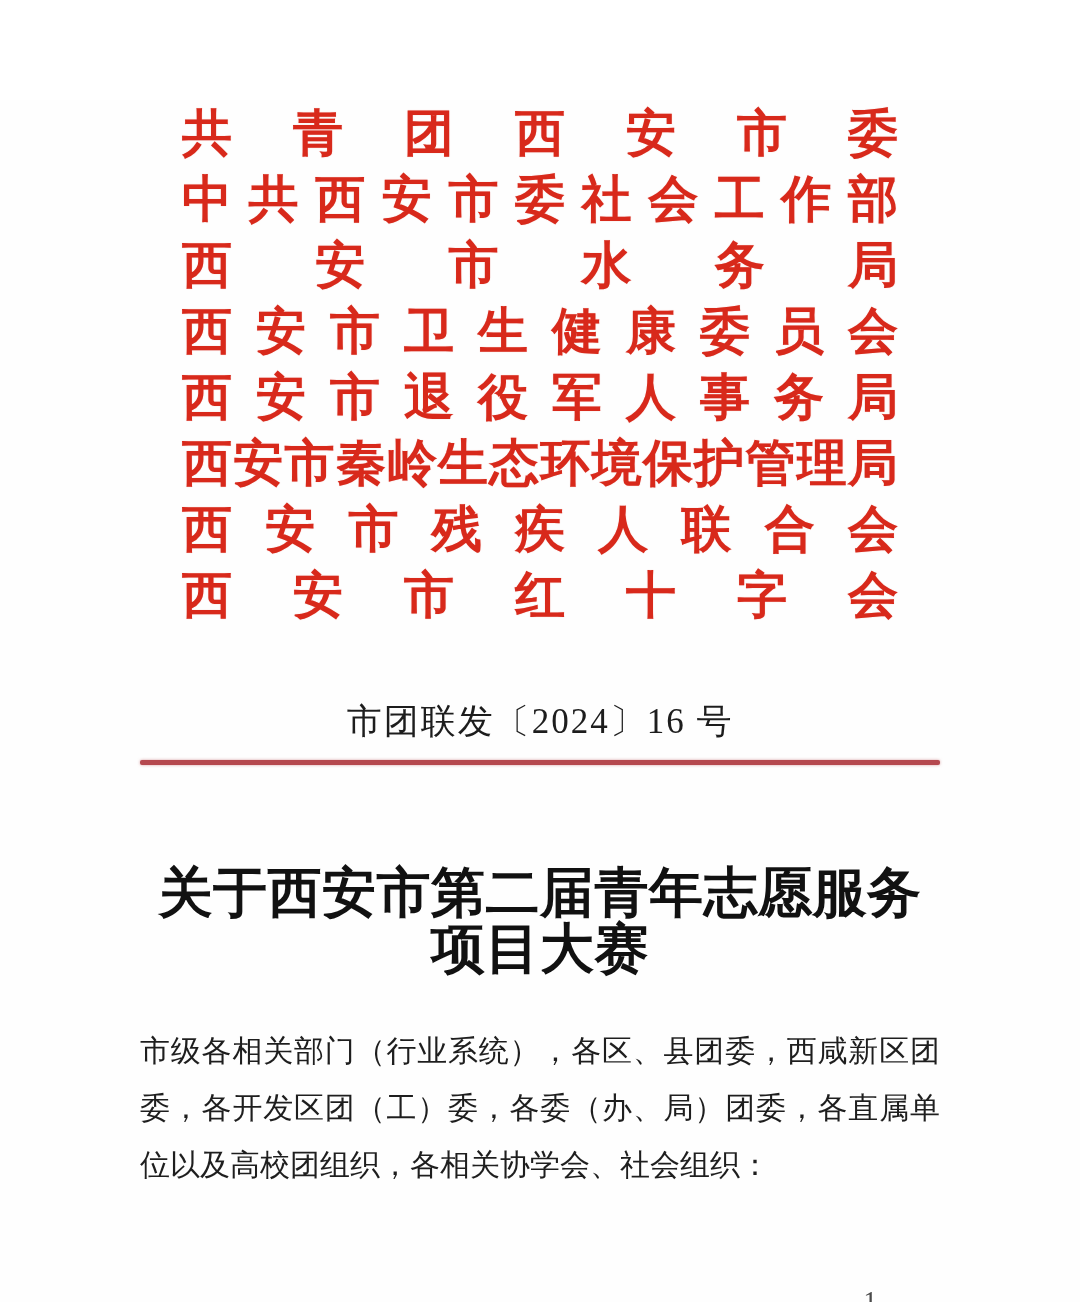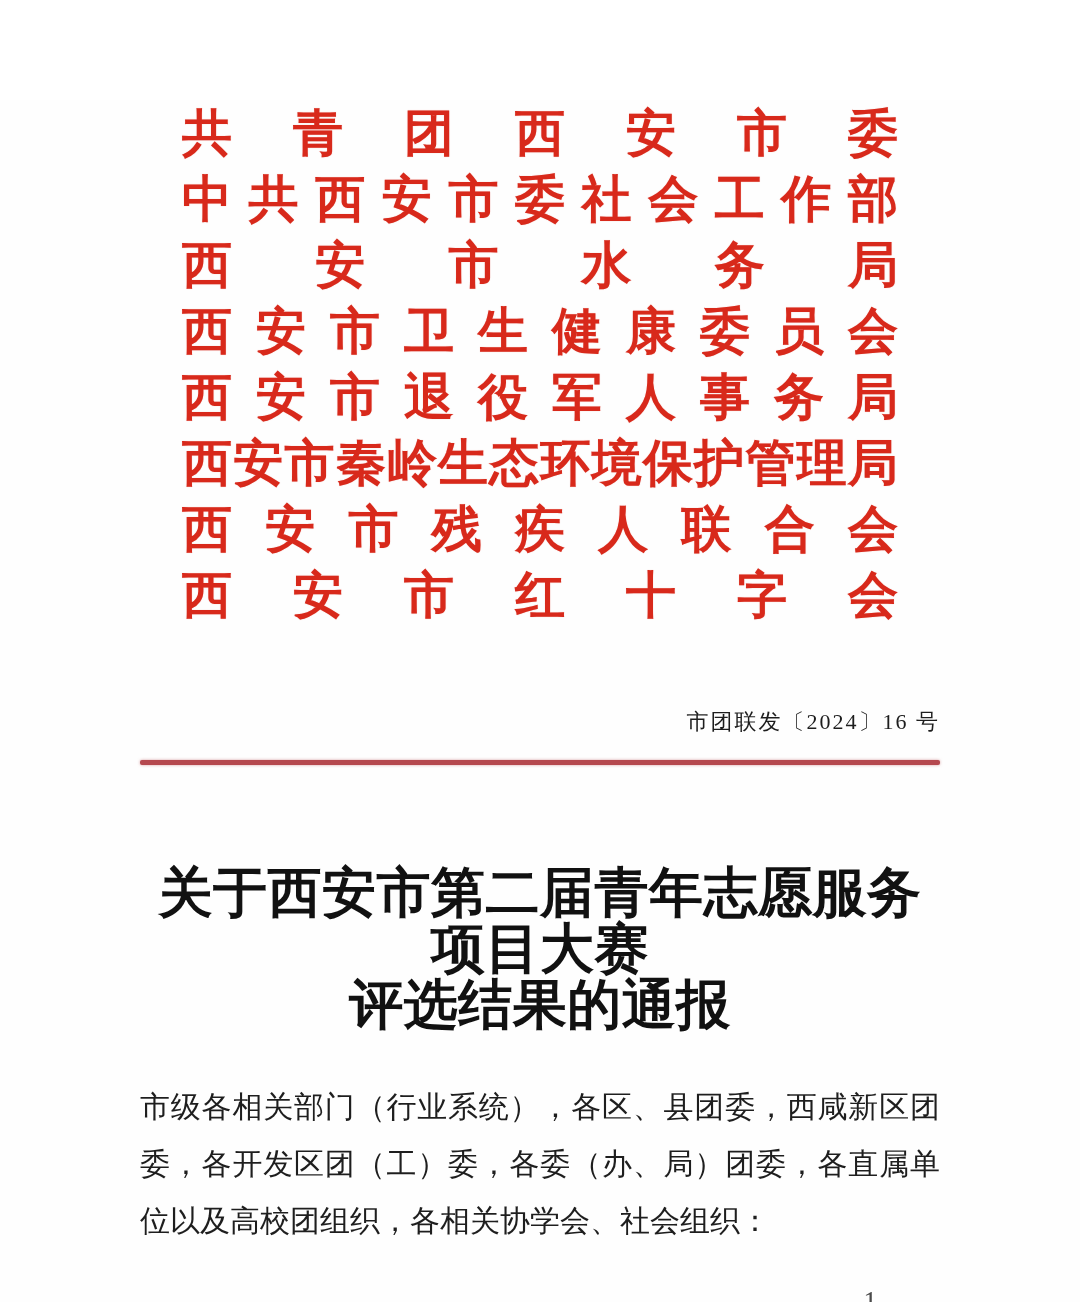--- a/index.html
+++ b/index.html
@@ -35,22 +35,22 @@
     height: 66px;
     font-size: 50px;
     font-weight: bold;
     color: #d8291b;
     white-space: nowrap;
     text-shadow: 0 0 1px rgba(216, 41, 27, 0.35);
   }
   
   .doc-number {
     margin-top: 72px;
-    text-align: right;
-    font-size: 22px;
+    text-align: center;
+    font-size: 35px;
     line-height: 44px;
     color: #1d1d1d;
     letter-spacing: 2px;
   }
   
   .red-rule {
     margin-top: 16px;
     height: 5px;
     background: #b5494f;
     border-radius: 2px;
@@ -202,21 +202,20 @@
           <span>会</span>
         </div>
       </div>
 
     <div class="doc-number">市团联发〔2024〕16 号</div>
 
     <div class="red-rule"></div>
 
     <div class="title-block">
       <div class="title-line">关于西安市第二届青年志愿服务项目大赛</div>
-      <div class="title-line">评选结果的通报</div>
     </div>
 
     <div class="body-text">
 
     <div class="body-line char-justify">
           <span>市</span>
           <span>级</span>
           <span>各</span>
           <span>相</span>
           <span>关</span>

